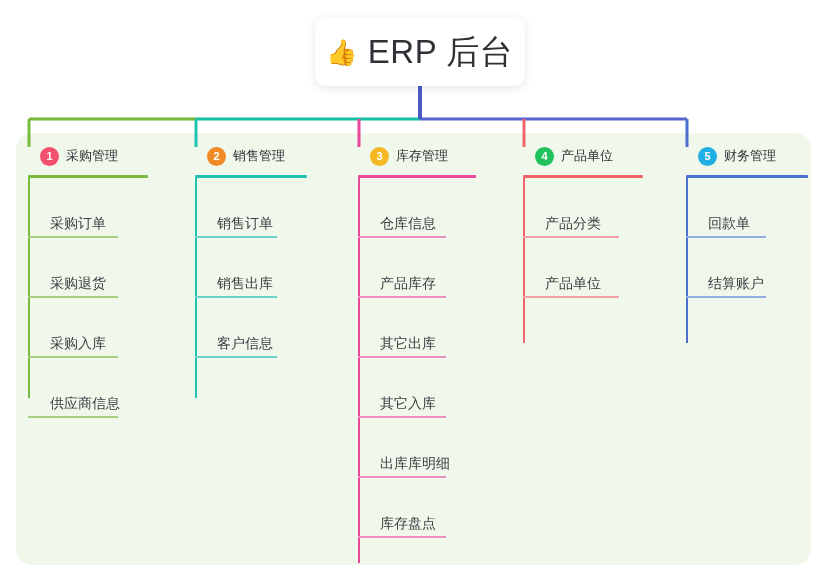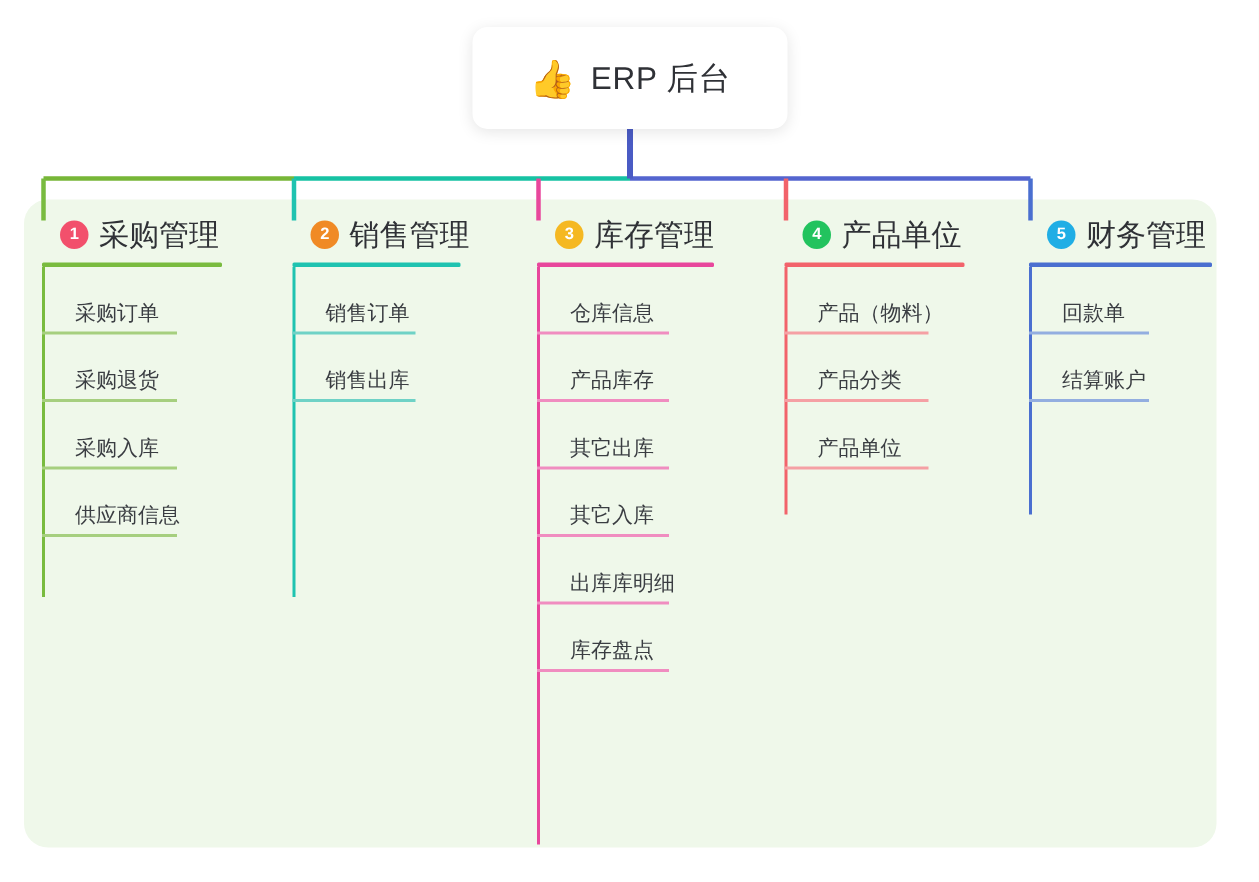--- a/index.html
+++ b/index.html
@@ -44,21 +44,21 @@
     align-items: center;
     justify-content: center;
     gap: 10px;
   }
   #root-node .root-emoji {
     font-size: 25px;
     line-height: 1;
     font-family: "DejaVu Sans", sans-serif;
   }
   #root-node .root-title {
-    font-size: 21px;
+    font-size: 33px;
     color: #2f3136;
     letter-spacing: 0.5px;
     white-space: nowrap;
   }
 
   
   #connectors {
     position: absolute;
     left: 0; top: 0;
     width: 839px; height: 588px;
@@ -83,21 +83,21 @@
     color: #ffffff;
     font-size: 11px;
     font-weight: bold;
     display: flex;
     align-items: center;
     justify-content: center;
     flex: 0 0 auto;
     font-family: "Liberation Sans", sans-serif;
   }
   .branch-title {
-    font-size: 20px;
+    font-size: 13px;
     color: #2f3136;
     white-space: nowrap;
   }
   .header-rule {
     height: 3px;
     margin-top: 6px;
     border-radius: 1px;
   }
 
   
@@ -106,21 +106,21 @@
     padding-top: 0;
   }
   .spine {
     position: absolute;
     left: 0;
     top: 0;
     width: 2px;
   }
   .leaf {
     position: relative;
-    height: 45px;
+    height: 60px;
     display: flex;
     align-items: flex-end;
     padding-left: 22px;
   }
   .leaf-label {
     font-size: 14px;
     color: #3a3d42;
     white-space: nowrap;
     padding-bottom: 5px;
   }
@@ -191,20 +191,24 @@
         <div class="leaves">
           <div class="spine" style="background: rgb(31, 195, 176); height: 220px;"></div>
           <div class="leaf">
             <span class="leaf-label">销售订单</span>
             <div class="leaf-rule" style="width: 82px; background: rgb(111, 210, 198);"></div>
           </div>
           <div class="leaf">
             <span class="leaf-label">销售出库</span>
             <div class="leaf-rule" style="width: 82px; background: rgb(111, 210, 198);"></div>
           </div>
+          <div class="leaf">
+            <span class="leaf-label">客户信息</span>
+            <div class="leaf-rule" style="width: 82px; background: rgb(111, 210, 198);"></div>
+          </div>
         </div>
       </div>
       <div class="branch" style="left: 358px;">
         <div class="branch-header">
           <span class="badge" style="background: rgb(245, 184, 34);">3</span>
           <span class="branch-title">库存管理</span>
         </div>
         <div class="header-rule" style="width: 118px; background: rgb(232, 71, 156);"></div>
         <div class="leaves">
           <div class="spine" style="background: rgb(232, 71, 156); height: 385px;"></div>
@@ -236,24 +240,20 @@
       </div>
       <div class="branch" style="left: 523px;">
         <div class="branch-header">
           <span class="badge" style="background: rgb(34, 195, 94);">4</span>
           <span class="branch-title">产品单位</span>
         </div>
         <div class="header-rule" style="width: 120px; background: rgb(242, 99, 107);"></div>
         <div class="leaves">
           <div class="spine" style="background: rgb(242, 99, 107); height: 165px;"></div>
           <div class="leaf">
-            <span class="leaf-label">产品（物料）</span>
-            <div class="leaf-rule" style="width: 96px; background: rgb(245, 160, 164);"></div>
-          </div>
-          <div class="leaf">
             <span class="leaf-label">产品分类</span>
             <div class="leaf-rule" style="width: 96px; background: rgb(245, 160, 164);"></div>
           </div>
           <div class="leaf">
             <span class="leaf-label">产品单位</span>
             <div class="leaf-rule" style="width: 96px; background: rgb(245, 160, 164);"></div>
           </div>
         </div>
       </div>
       <div class="branch" style="left: 686px;">

